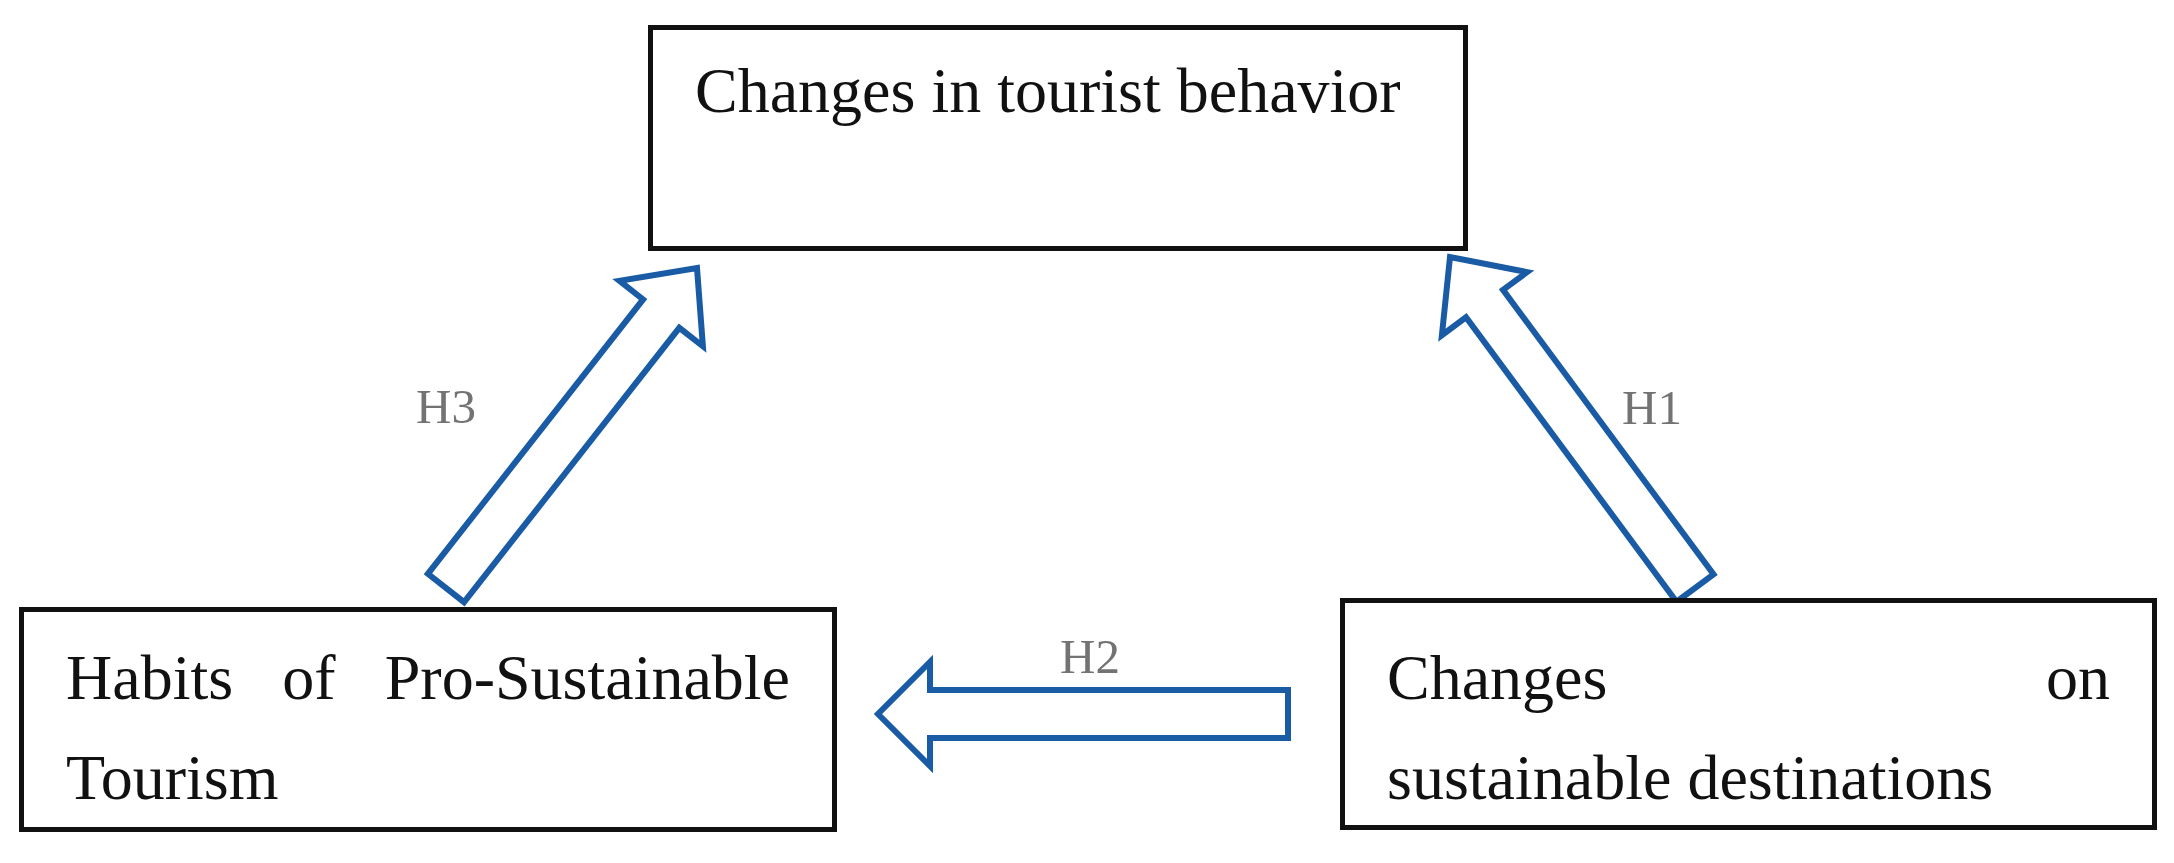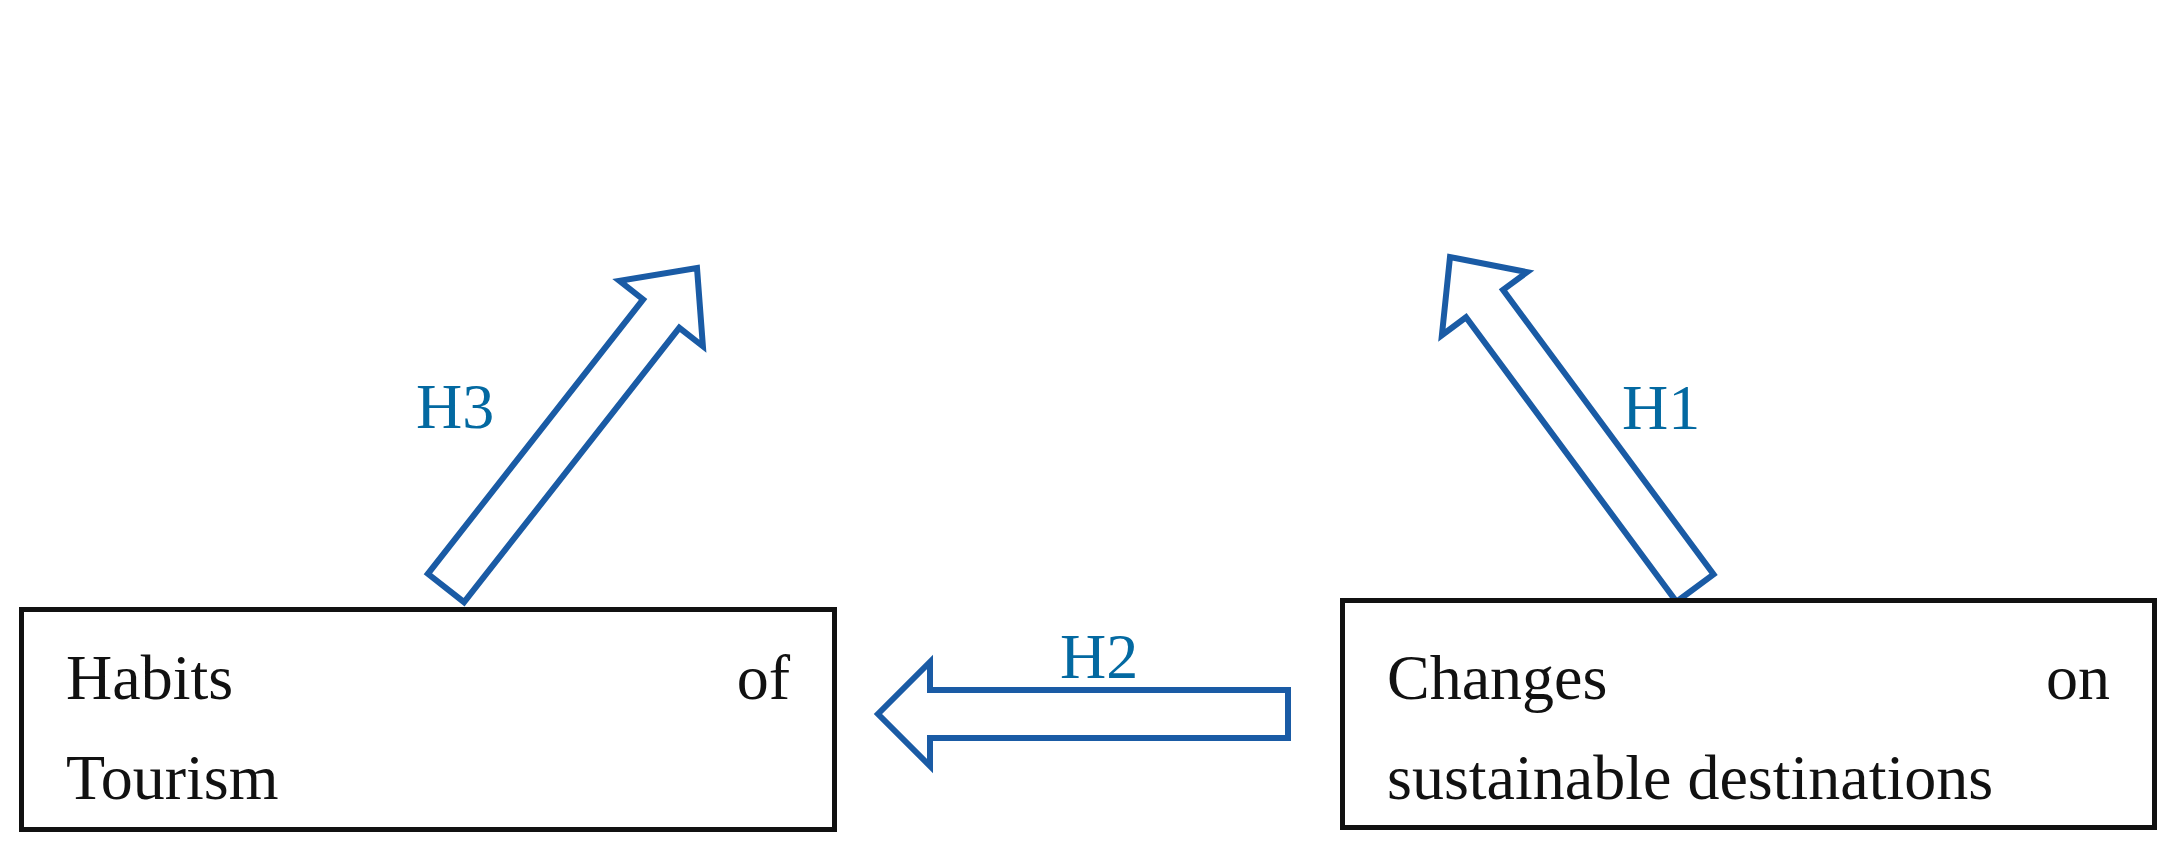--- a/index.html
+++ b/index.html
@@ -48,23 +48,23 @@
   }
   .line-justify {
     display: flex;
     justify-content: space-between;
   }
   .line-normal {
     display: block;
   }
   .hypothesis-label {
     position: absolute;
-    font-size: 64px;
+    font-size: 49px;
     line-height: 70px;
-    color: #0369a1;
+    color: #737373;
     white-space: nowrap;
     text-align: center;
   }
   #h3-label { left: 416px; top: 372px; }
   #h1-label { left: 1622px; top: 373px; }
   #h2-label { left: 1044px; top: 622px; margin-left: 16px; }
   .block-arrow {
     fill: #ffffff;
     stroke-width: 6;
     stroke-miterlimit: 10;
@@ -74,25 +74,29 @@
 <body>
 
 <div id="canvas">
 
   <svg id="arrow-layer" viewBox="0 0 2174 863" xmlns="http://www.w3.org/2000/svg">
     <polygon id="arrow-h1" class="block-arrow" points="1713.5,574.3 1503,289.9 1527.1,272.1 1450,257 1441.9,335.2 1466,317.3 1676.5,601.7" stroke="#1A5BA5"></polygon>
     <polygon id="arrow-h2" class="block-arrow" points="1288,690 930,690 930,662 878,714 930,766 930,738 1288,738" stroke="#1A5BA5"></polygon>
     <polygon id="arrow-h3" class="block-arrow" points="464.1,602.2 679.3,327.8 702.9,346.3 697,268 619.5,280.9 643.1,299.4 427.9,573.8" stroke="#1A5BA5"></polygon>
   </svg>
 
+  <div class="concept-box box-top">
+    <span class="line-normal">Changes in tourist behavior</span>
+  </div>
 
   <div class="concept-box box-bottom-left">
     <div class="line-justify">
       <span>Habits</span>
       <span>of</span>
+      <span>Pro-Sustainable</span>
     </div>
     <div class="line-normal">Tourism</div>
   </div>
 
   <div class="concept-box box-bottom-right">
     <div class="line-justify">
       <span>Changes</span>
       <span>on</span>
     </div>
     <div class="line-normal">sustainable destinations</div>

